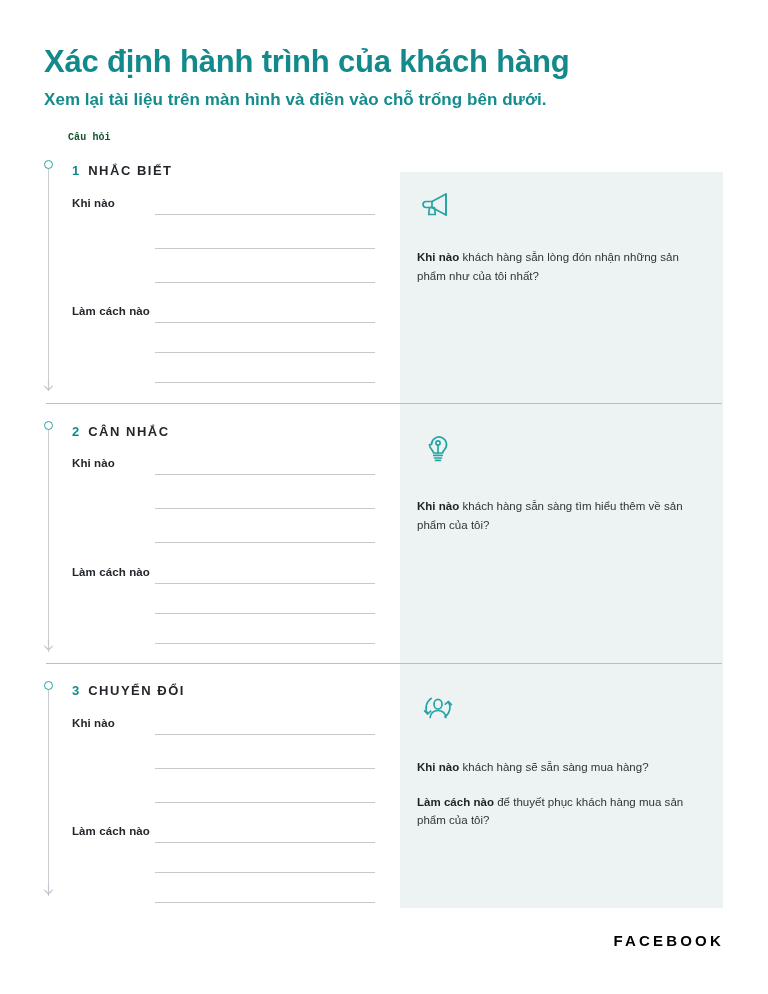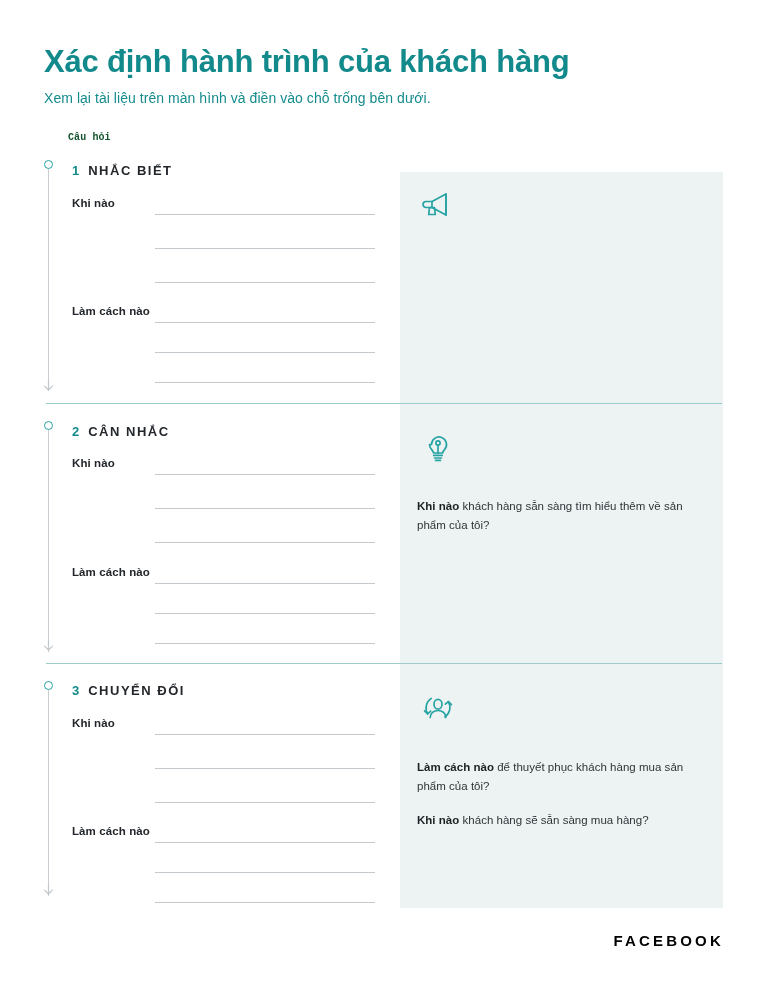--- a/index.html
+++ b/index.html
@@ -33,22 +33,22 @@
     margin: 0;
     font-size: 31px;
     font-weight: 700;
     letter-spacing: -0.2px;
     color: #128a8c;
     line-height: 1.15;
     white-space: nowrap;
   }
   .subtitle {
     margin: 10px 0 7px 0;
-    font-size: 14px;
-    font-weight: 400;
+    font-size: 17px;
+    font-weight: 700;
     color: #168b8d;
     letter-spacing: 0.05px;
   }
 
   
   .col-head {
     position: absolute;
     font-size: 10px;
     font-weight: 700;
     color: #14532d;
@@ -234,20 +234,21 @@
       <div class="rule" style="top: 382px;"></div>
       <div class="sample-icon" style="top: 186px;">
     <svg viewBox="0 0 44 38" width="44" height="38" fill="none" stroke="#27a3a3" stroke-width="1.7" stroke-linecap="round" stroke-linejoin="round">
       <path d="M9 15.5h6l14-7.5v21l-14-7.5H9a3 3 0 0 1-3-3v-0a3 3 0 0 1 3-3z"></path>
       <path d="M15 15.5v6"></path>
       <path d="M12.5 21.5h5l0.8 7h-6.6z"></path>
       <path d="M29 8v21"></path>
     </svg>
       </div>
       <div class="sample-text" style="top: 248px;">
+        <div class="para"><b>Khi nào</b><span> khách hàng sẵn lòng đón nhận những sản phẩm như của tôi nhất?</span></div>
       </div>
       <div class="timeline" style="top: 421px;">
         <span class="tl-dot"></span>
         <span class="tl-line" style="height:222px"></span>
       </div>
       <div class="tl-arrow" style="left: 43px; top: 640px; position: absolute;">
         <svg viewBox="0 0 11 11" width="11" height="11" fill="none" stroke="#c2c7cc" stroke-width="1.2" stroke-linecap="round" stroke-linejoin="round">
        <path d="M5.5 0.5v9"></path>
           <path d="M1.6 6.1l3.9 3.9 3.9-3.9"></path>
      </svg>
@@ -303,20 +304,20 @@
     <svg viewBox="0 0 44 38" width="44" height="38" fill="none" stroke="#27a3a3" stroke-width="1.7" stroke-linecap="round" stroke-linejoin="round">
       <ellipse cx="21" cy="15.2" rx="4" ry="4.8"></ellipse>
       <path d="M13.2 28.5c0-4.4 3.5-7 7.8-7s7.8 2.6 7.8 7"></path>
       <path d="M10.6 24.8A11.6 11.6 0 0 1 14.2 9.4"></path>
       <path d="M31.4 12.6a11.6 11.6 0 0 1-3.4 15.3"></path>
       <path d="M7.6 21.8l3 3 3.1-2.6"></path>
       <path d="M34.4 15.6l-3-3-3.1 2.6"></path>
     </svg>
       </div>
       <div class="sample-text" style="top: 758px;">
+        <div class="para"><b>Khi nào</b><span> khách hàng sẽ sẵn sàng mua hàng?</span></div>
         <div class="para"><b>Làm cách nào</b><span> để thuyết phục khách hàng mua sản phẩm của tôi?</span></div>
-        <div class="para"><b>Khi nào</b><span> khách hàng sẽ sẵn sàng mua hàng?</span></div>
       </div>
     </div>
 
   <div class="footer-brand">FACEBOOK</div>
 
 </div>
 
 </body></html>

